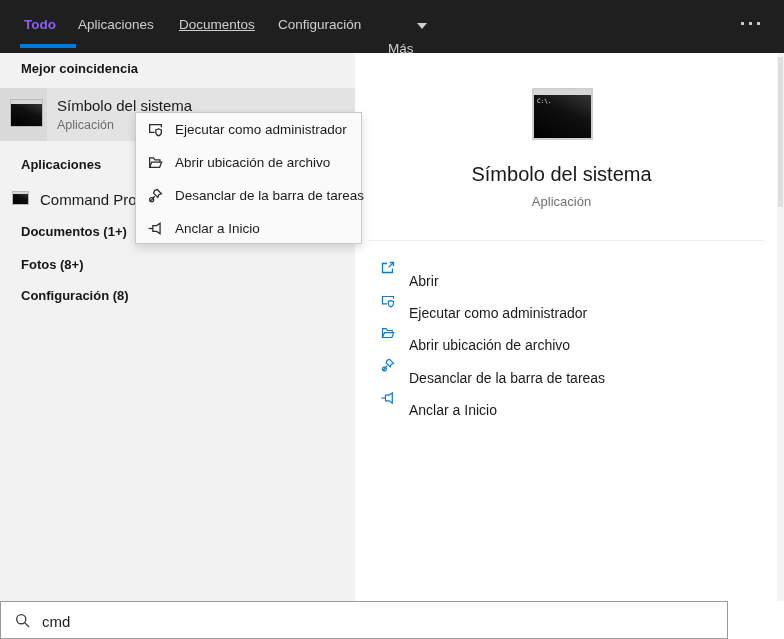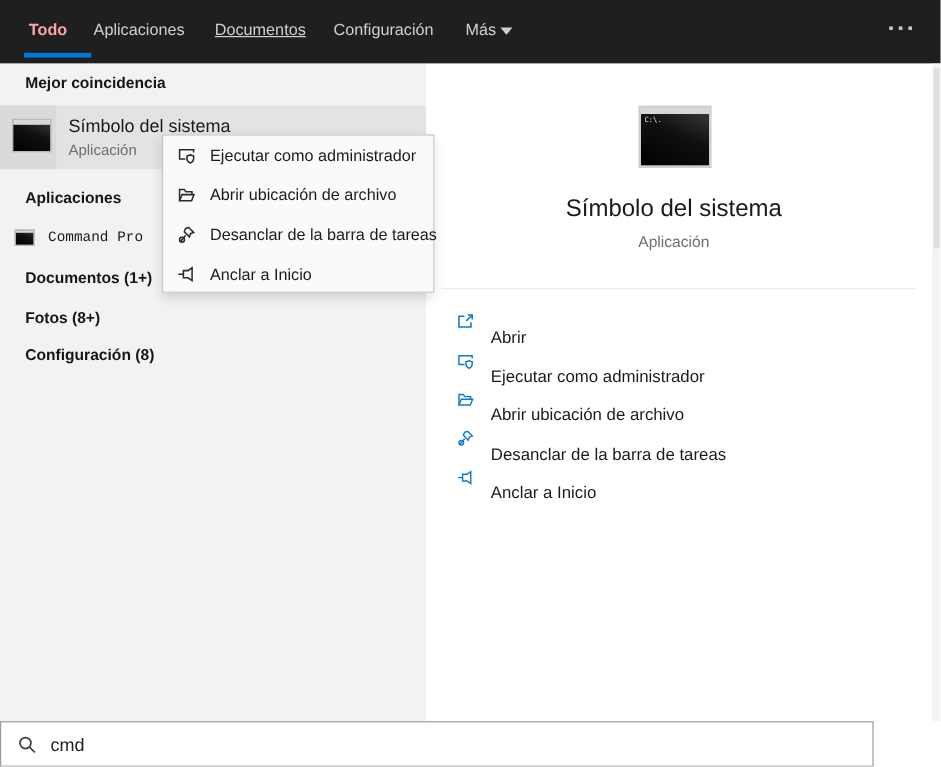--- a/index.html
+++ b/index.html
@@ -2,27 +2,27 @@
 <html style="--accent: #0078d7; --topbar-bg: #1f1f1f; --panel-bg: #f2f2f2; --action-icon: #0b7ad1;"><head>
 <meta charset="utf-8">
 <style>
   html,body{margin:0;padding:0;}
   body{font-family:"Liberation Sans","DejaVu Sans",sans-serif;background:#fff;}
   .app{position:relative;width:784px;height:639px;overflow:hidden;background:#fff;}
 
   
   .topbar{position:absolute;left:0;top:0;width:784px;height:53px;background:var(--topbar-bg,#1f1f1f);}
   .tab{position:absolute;top:17px;font-size:13.5px;color:#cfcfcf;cursor:default;white-space:nowrap;}
-  .tab.active{color:#fca5a5;font-weight:bold;}
+  .tab.active{color:#8b5cf6;font-weight:bold;}
   .tab-underline{position:absolute;left:20px;top:44px;width:56px;height:4px;background:var(--accent,#0078d7);}
   .t-todo{left:24px;}
   .t-apps{left:78px;}
   .t-docs{left:179px;text-decoration:underline;}
   .t-config{left:278px;}
-  .t-more{left:388px;}
+  .t-more{left:388px;margin-top:24px;}
   .caret{position:absolute;left:417px;top:23px;width:0;height:0;border-left:5px solid transparent;border-right:5px solid transparent;border-top:6px solid #cfcfcf;}
   .more-dots{position:absolute;left:741px;top:22px;display:flex;gap:5px;}
   .more-dots span{width:3px;height:3px;background:#c8c8c8;display:block;}
 
   
   .left-panel{position:absolute;left:0;top:53px;width:355px;height:548px;background:var(--panel-bg,#f2f2f2);}
   .right-panel{position:absolute;left:355px;top:53px;width:429px;height:548px;background:#ffffff;}
 
   .section-header{position:absolute;left:10px;font-size:13px;font-weight:bold;color:#161616;white-space:nowrap;padding-left:11px;}
 
@@ -37,21 +37,21 @@
   .term-icon .bar{position:absolute;left:0;top:0;width:100%;height:4px;background:#d8d8d8;}
   .term-big{left:177px;top:35px;width:61px;height:52px;border:2px solid #cfcfcf;}
   .term-big .bar{height:5px;}
   .term-big .cline{position:absolute;left:3px;top:7px;font-size:6px;color:#e8e8e8;font-family:"DejaVu Sans Mono",monospace;letter-spacing:0;}
   .term-sm{left:10px;top:11px;width:33px;height:28px;}
   .term-xs{left:12px;top:8px;width:17px;height:14px;}
   .term-xs .bar{height:2px;}
 
   
   .app-row{position:absolute;left:0;top:130px;width:355px;height:32px;}
-  .app-row .label{position:absolute;left:40px;top:8px;font-size:12px;color:#1a1a1a;white-space:nowrap;font-family:Liberation Mono, monospace;}
+  .app-row .label{position:absolute;left:40px;top:8px;font-size:15px;color:#1a1a1a;white-space:nowrap;}
 
   
   .context-menu{position:absolute;left:135px;top:112px;width:227px;height:132px;background:#fafafa;border:1px solid #c9c9c9;box-shadow:0 4px 9px rgba(0,0,0,0.14);box-sizing:border-box;z-index:30;}
   .cm-row{height:33px;display:flex;align-items:center;color:#1b1b1b;}
   .cm-row .ic{margin-left:11px;width:17px;height:17px;color:#2b2b2b;flex:0 0 auto;display:flex;}
   .cm-row .lbl{margin-left:11px;font-size:13.5px;white-space:nowrap;}
 
   
   .rp-title{position:absolute;left:0;right:16px;top:110px;text-align:center;font-size:20px;color:#191919;}
   .rp-sub{position:absolute;left:0;right:16px;top:141px;text-align:center;font-size:13px;color:#6f6f6f;}

